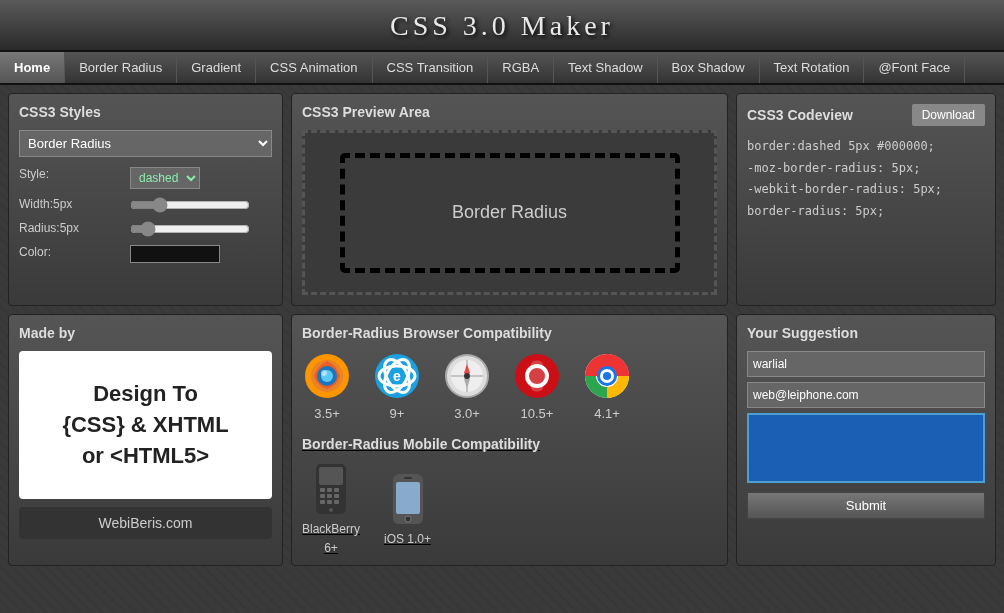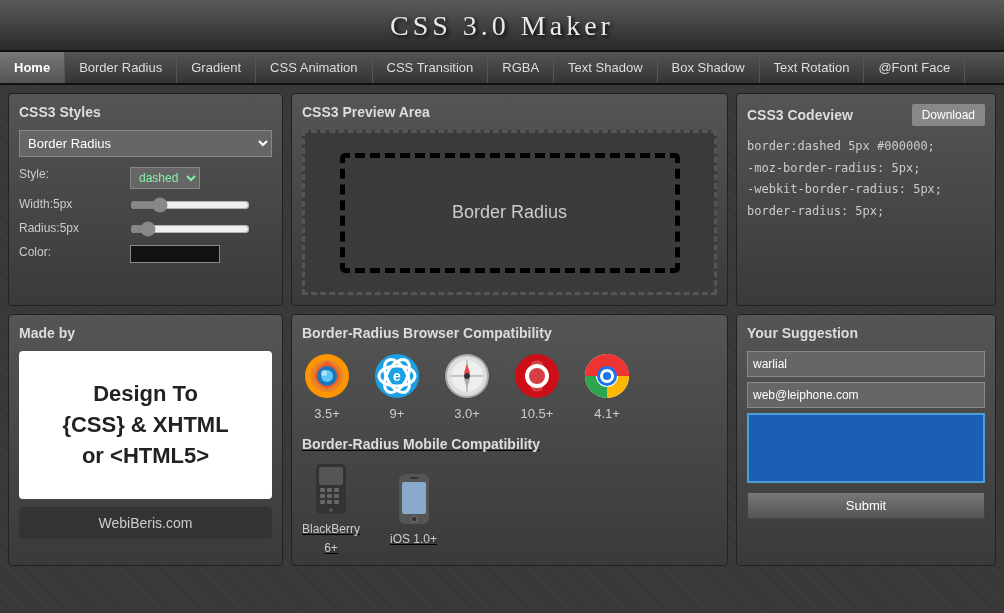--- a/index.html
+++ b/index.html
@@ -270,21 +270,21 @@
       cursor: pointer;
     }
 
     
     .mobile-section {
       margin-top: 10px;
       text-decoration: underline;
     }
     .mobile-icons {
       display: flex;
-      gap: 30px;
+      gap: 24px;
       align-items: center;
       margin-top: 8px;
     }
     .mobile-item {
       display: flex;
       flex-direction: column;
       align-items: center;
       gap: 5px;
       color: #ccc;
       font-size: 12px;

